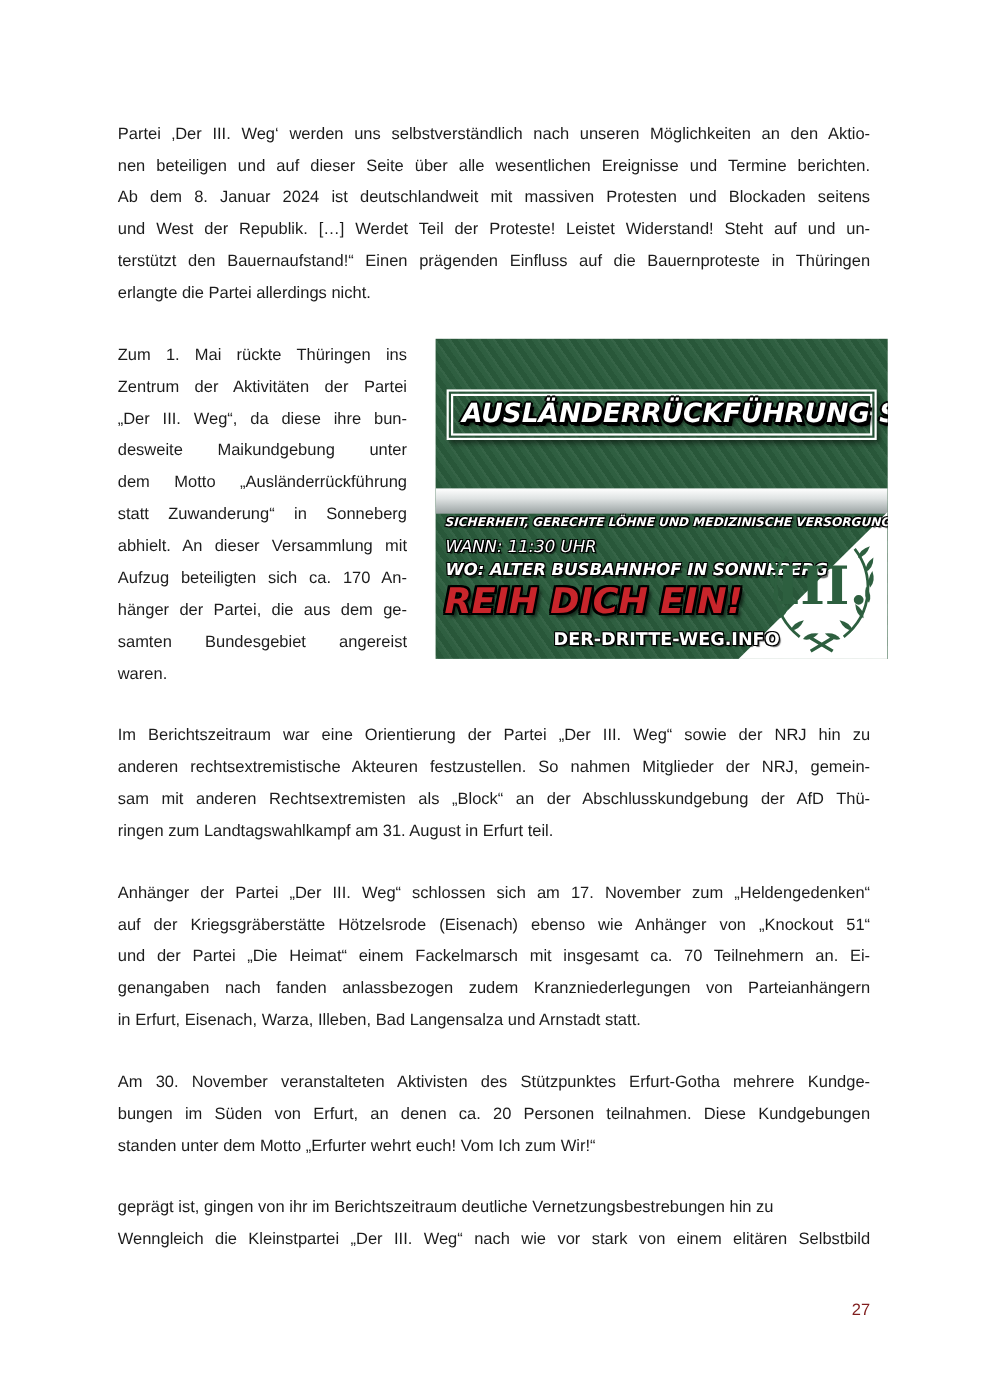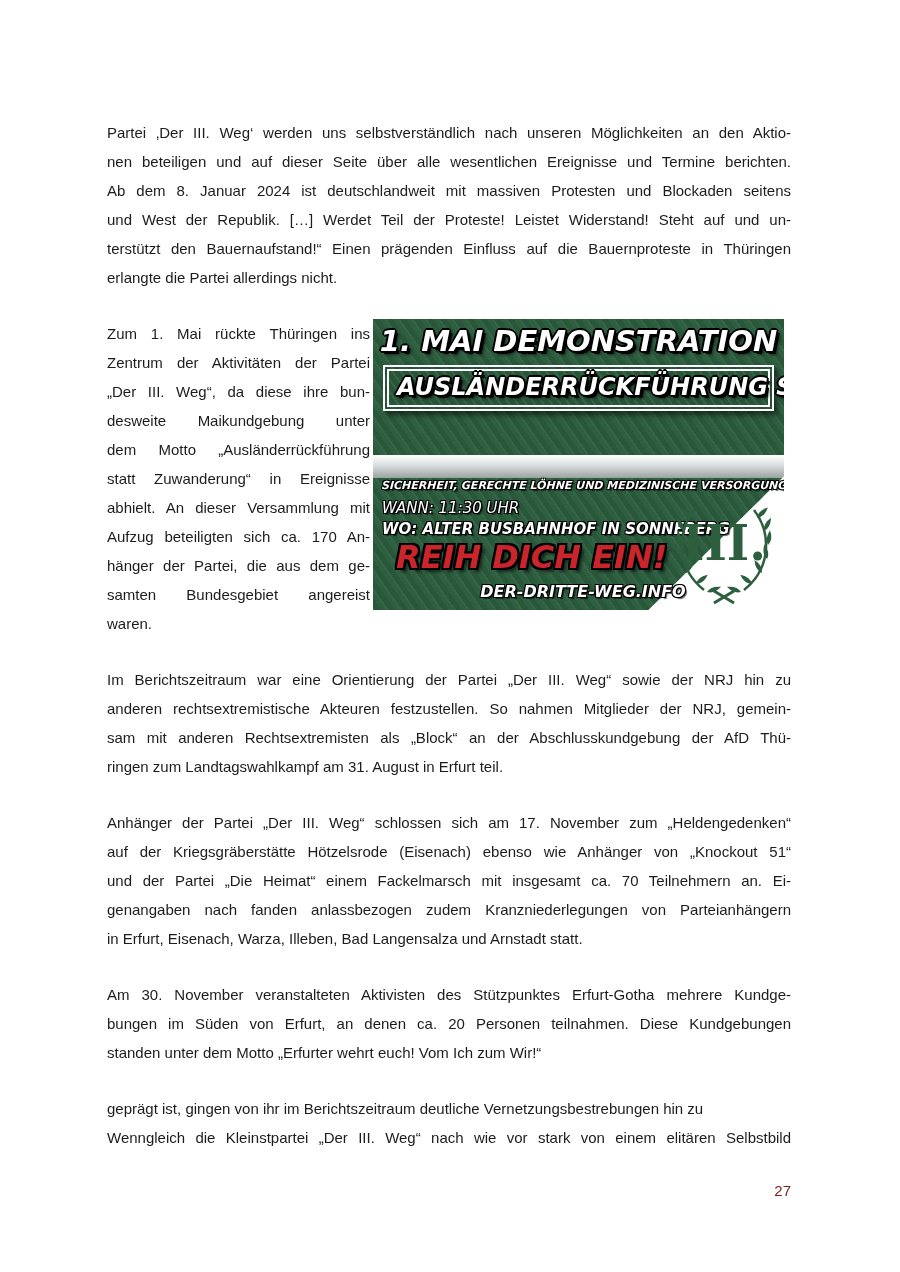--- a/index.html
+++ b/index.html
@@ -11,27 +11,27 @@
     font-family:"Liberation Sans", sans-serif;
     color:#1c1c1c;
     overflow:hidden;
   }
   .content {
     position:absolute;
     left:107px; top:107px;
     width:684px;
   }
   .bodytext { font-size:15px; line-height:29px; color:#1c1c1c; }
-  .para { margin:11px 0 27px 0; }
+  .para { margin:0 0 27px 0; }
   .pline { text-align:justify; text-align-last:justify; white-space:normal; }
   .pline.last { text-align-last:left; }
 
   
   .media-row { display:flex; align-items:flex-start; margin:0 0 27px 0; }
-  .side-col { width:263px; margin-right:3px; flex-shrink:0; }
+  .side-col { width:263px; margin-right:26px; flex-shrink:0; }
   .poster {
     position:relative;
     width:411px; height:291px;
     flex-shrink:0;
     background:#2b5c3d;
     background-image:
       repeating-linear-gradient(55deg, rgba(255,255,255,0.05) 0 2px, rgba(0,0,0,0.06) 2px 7px, rgba(255,255,255,0.02) 7px 11px);
     overflow:hidden;
     font-family:"DejaVu Sans", sans-serif;
   }
@@ -80,33 +80,33 @@
   .box2 { top:97px; left:99px; width:213px; }
   .poster-tagline {
     position:absolute; top:160px; left:9px; width:392px;
     font-size:11px; font-weight:bold; font-style:italic;
     transform:skewX(-4deg);
     white-space:nowrap; z-index:3;
   }
   .poster-when  { position:absolute; top:180px; left:9px; font-size:15px; font-weight:normal; font-style:italic; z-index:3; }
   .poster-where { position:absolute; top:201px; left:9px; font-size:15px; font-weight:bold; font-style:italic; z-index:3; }
   .poster-cta {
-    position:absolute; top:219px; left:23px;
+    position:absolute; top:219px; left:8px;
     font-size:32px; font-weight:bold; font-style:italic;
     color:#c9252b;
     text-shadow:
       -2px -2px 0 #000, 2px -2px 0 #000, -2px 2px 0 #000, 2px 2px 0 #000,
       -2px 0 0 #000, 2px 0 0 #000, 0 -2px 0 #000, 0 2px 0 #000,
       4px 4px 3px rgba(0,0,0,0.55);
     z-index:4;
   }
   .poster-site {
     position:absolute; top:263px; left:80px; width:260px;
     text-align:center;
-    font-size:16px; font-weight:bold; font-style:italic;
+    font-size:16px; font-weight:bold; 
     z-index:4;
   }
   .wedge {
     position:absolute; inset:0;
     background:#ffffff;
     clip-path:polygon(67% 100%, 100% 54%, 100% 100%);
     z-index:2;
   }
   .wreath { position:absolute; right:0px; bottom:0px; width:120px; height:116px; z-index:3; }
 
@@ -130,31 +130,30 @@
         <div class="pline last">erlangte die Partei allerdings nicht.</div>
       </div>
 
     <div class="media-row">
       <div class="side-col bodytext">
           <div class="pline">Zum 1. Mai rückte Thüringen ins</div>
           <div class="pline">Zentrum der Aktivitäten der Partei</div>
           <div class="pline">„Der III. Weg“, da diese ihre bun-</div>
           <div class="pline">desweite Maikundgebung unter</div>
           <div class="pline">dem Motto „Ausländerrückführung</div>
-          <div class="pline">statt Zuwanderung“ in Ereignisse</div>
+          <div class="pline">statt Zuwanderung“ in Sonneberg</div>
           <div class="pline">abhielt. An dieser Versammlung mit</div>
           <div class="pline">Aufzug beteiligten sich ca. 170 An-</div>
           <div class="pline">hänger der Partei, die aus dem ge-</div>
           <div class="pline">samten Bundesgebiet angereist</div>
           <div class="pline last">waren.</div>
         </div>
 
       <div class="poster" style="background-color: rgb(43, 92, 61);">
 
-        <div class="poster-headline outline-w">1. MAI DEMONSTRATION</div>
 
         <div class="grey-band"></div>
 
         <div class="slogan-box box1">
           <div class="inner outline-w">AUSLÄNDERRÜCKFÜHRUNG STATT</div>
         </div>
 
 
         <div class="wedge"></div>
 

